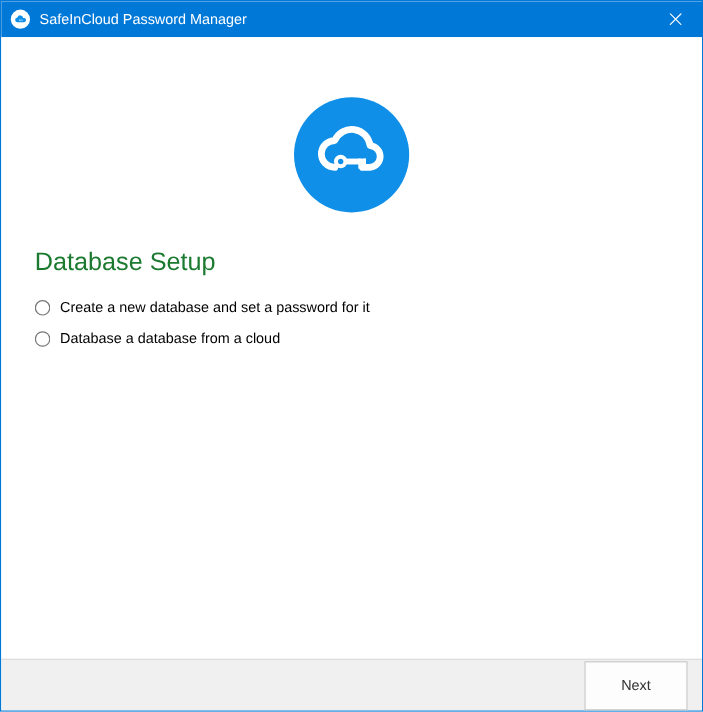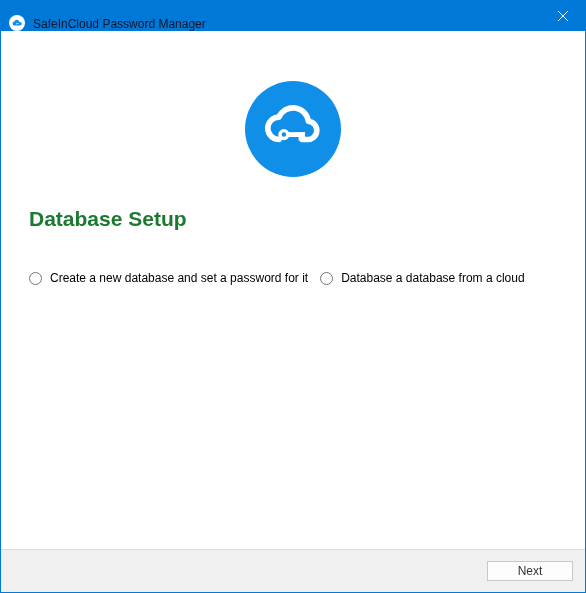--- a/index.html
+++ b/index.html
@@ -12,23 +12,23 @@
       font-size: 12px;
       background: #fff;
       width: 586px;
       height: 593px;
       overflow: hidden;
       border: 1px solid #0078d7;
     }
     .titlebar {
       height: 30px;
       background: #0078d7;
-      color: #0f172a;
+      color: #ffffff;
       display: flex;
-      align-items: flex-end;
+      align-items: center;
       padding-left: 8px;
     }
     .titlebar .app-icon {
       width: 16px;
       height: 16px;
       border-radius: 50%;
       background: #fff;
       margin-right: 8px;
       display: flex;
       align-items: center;
@@ -72,26 +72,26 @@
       height: 96px;
       border-radius: 50%;
       background: #0f8fe8;
       display: flex;
       align-items: center;
       justify-content: center;
     }
     .heading {
       color: #1b7a2f;
       font-size: 21px;
-      font-weight: 700;
-      margin-bottom: 40px;
+      font-weight: 400;
+      margin-bottom: 18px;
     }
     .options {
       display: flex;
-      flex-direction: row;
+      flex-direction: column;
       gap: 12px;
     }
     .radio-row {
       display: flex;
       align-items: center;
       gap: 8px;
       cursor: pointer;
       font-size: 12px;
       color: #000;
     }
@@ -105,21 +105,21 @@
       height: 43px;
       background: #f0f0f0;
       border-top: 1px solid #dcdcdc;
       display: flex;
       align-items: center;
       justify-content: flex-end;
       padding-right: 12px;
     }
     .next-btn {
       width: 86px;
-      height: 20px;
+      height: 41px;
       background: #fdfdfd;
       border: 1px solid #c8c8c8;
       font-family: inherit;
       font-size: 12px;
       color: #333;
       cursor: pointer;
     }
   </style>
 </head>
 <body>

